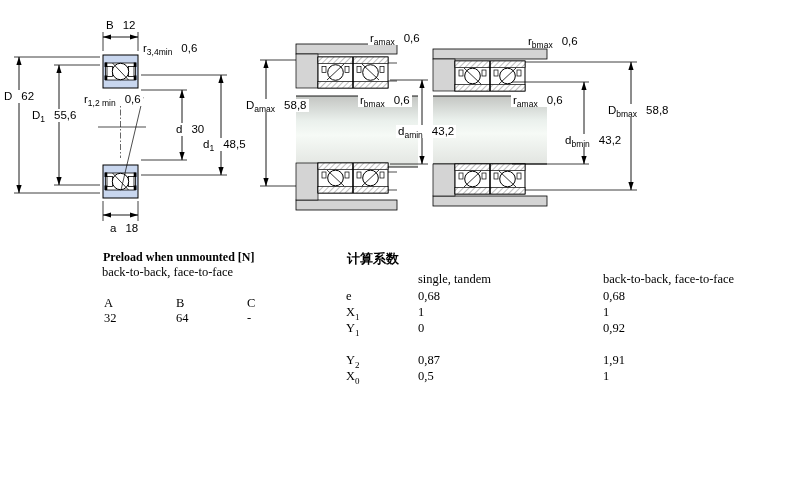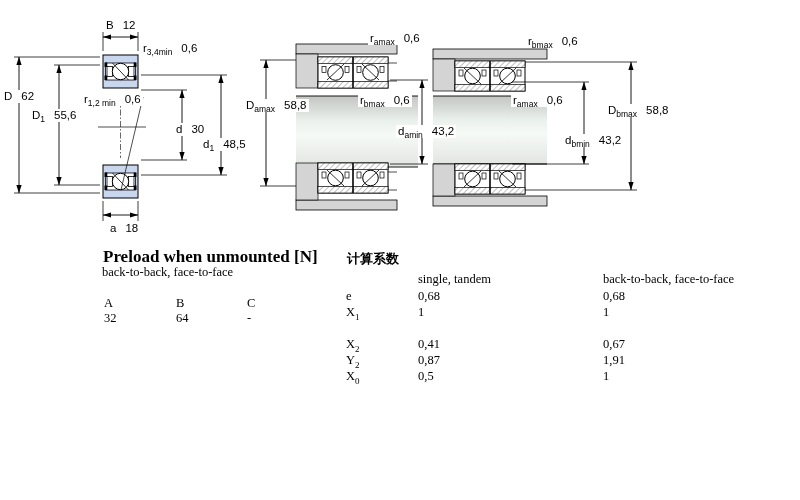--- a/index.html
+++ b/index.html
@@ -6,21 +6,21 @@
   #stage{position:relative;width:800px;height:446px;background:#fff;overflow:hidden;
          font-family:"Liberation Sans",sans-serif;color:#000;}
   #drawing-svg{position:absolute;left:0;top:0;}
   
   .dim{position:absolute;white-space:nowrap;font-size:11.5px;line-height:13px;
        background:#fff;padding:0 2px;}
   .dim sub{font-size:8.5px;line-height:0;}
   .dim .val{margin-left:9px;}
   
   .tbl{position:absolute;font-family:"Liberation Serif",serif;font-size:12.5px;line-height:14px;}
-  .tbl .title{position:absolute;font-weight:bold;font-size:17px;white-space:nowrap;}
+  .tbl .title{position:absolute;font-weight:bold;font-size:12px;white-space:nowrap;}
   .tbl .subtitle{position:absolute;white-space:nowrap;}
   .cell{position:absolute;white-space:nowrap;}
   .frow{position:absolute;width:100%;height:16px;}
   .frow .sym{position:absolute;left:1px;}
   .frow .v1{position:absolute;left:73px;}
   .frow .v2{position:absolute;left:258px;}
   .frow sub{font-size:9px;line-height:0;}
 </style>
 </head>
 <body>
@@ -275,24 +275,24 @@
     <div class="frow" style="top:39px;">
       <span class="sym"><span>e</span><sub></sub></span>
       <span class="v1">0,68</span>
       <span class="v2">0,68</span>
     </div>
     <div class="frow" style="top:55px;">
       <span class="sym"><span>X</span><sub>1</sub></span>
       <span class="v1">1</span>
       <span class="v2">1</span>
     </div>
-    <div class="frow" style="top:87px;">
-      <span class="sym"><span>X</span><sub>2</sub></span>
-      <span class="v1">0,41</span>
-      <span class="v2">0,67</span>
+    <div class="frow" style="top:71px;">
+      <span class="sym"><span>Y</span><sub>1</sub></span>
+      <span class="v1">0</span>
+      <span class="v2">0,92</span>
     </div>
     <div class="frow" style="top:103px;">
       <span class="sym"><span>Y</span><sub>2</sub></span>
       <span class="v1">0,87</span>
       <span class="v2">1,91</span>
     </div>
     <div class="frow" style="top:119px;">
       <span class="sym"><span>X</span><sub>0</sub></span>
       <span class="v1">0,5</span>
       <span class="v2">1</span>

